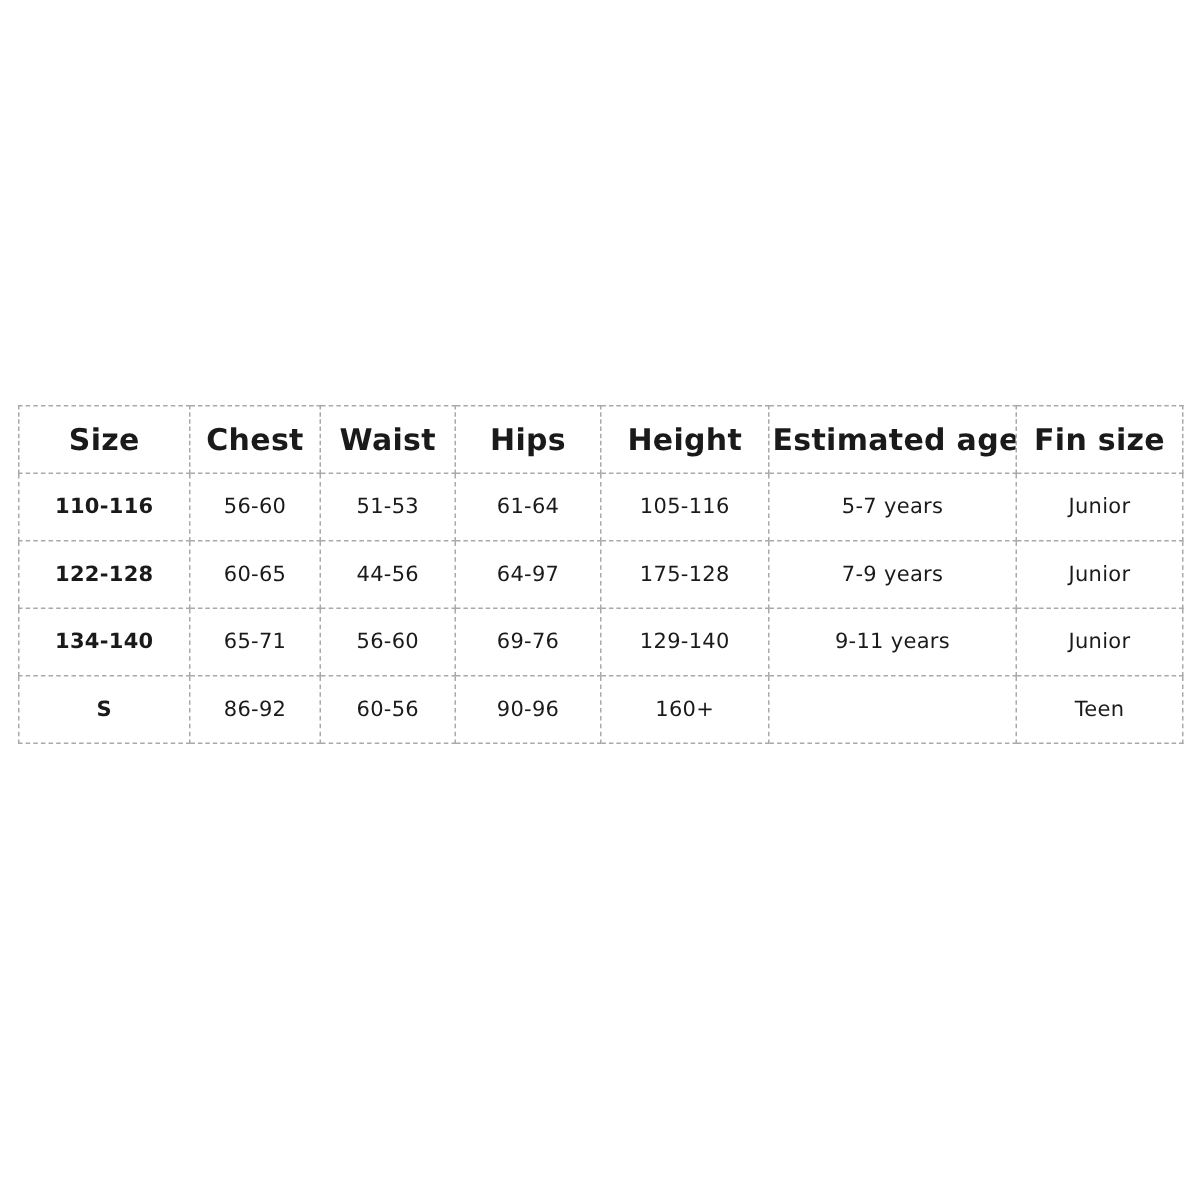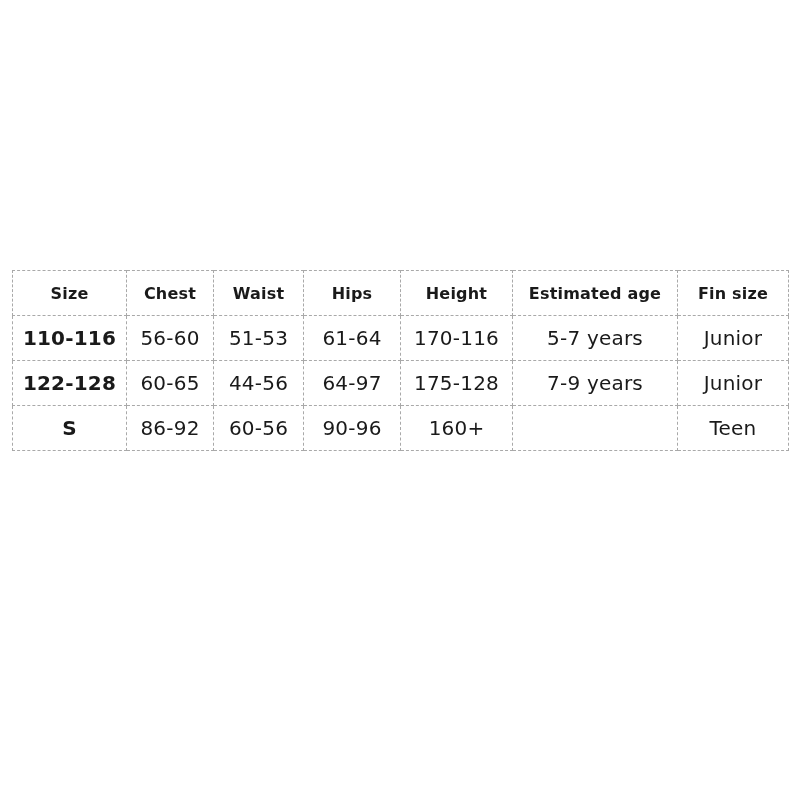--- a/index.html
+++ b/index.html
@@ -27,29 +27,29 @@
     border-collapse:collapse;
     table-layout:fixed;
     width:776px;
   }
   table.size-chart th,
   table.size-chart td{
     border:1px dashed var(--border-color);
     height:45px;
     text-align:center;
     vertical-align:middle;
-    font-size:20px;
+    font-size:14px;
     padding:0 2px;
     letter-spacing:0.2px;
     overflow:hidden;
     white-space:nowrap;
   }
   table.size-chart th{
     font-weight:bold;
-    font-size:16px;
+    font-size:20px;
   }
   table.size-chart td.first-col{
     font-weight:bold;
   }
 </style>
 </head>
 <body>
 
 <div class="table-wrap">
   <table class="size-chart">
@@ -72,31 +72,40 @@
           <th>Estimated age</th>
           <th>Fin size</th>
         </tr>
     </thead>
     <tbody>
         <tr>
           <td class="first-col">110-116</td>
           <td>56-60</td>
           <td>51-53</td>
           <td>61-64</td>
-          <td>170-116</td>
+          <td>105-116</td>
           <td>5-7 years</td>
           <td>Junior</td>
         </tr>
         <tr>
           <td class="first-col">122-128</td>
           <td>60-65</td>
           <td>44-56</td>
           <td>64-97</td>
           <td>175-128</td>
           <td>7-9 years</td>
+          <td>Junior</td>
+        </tr>
+        <tr>
+          <td class="first-col">134-140</td>
+          <td>65-71</td>
+          <td>56-60</td>
+          <td>69-76</td>
+          <td>129-140</td>
+          <td>9-11 years</td>
           <td>Junior</td>
         </tr>
         <tr>
           <td class="first-col">S</td>
           <td>86-92</td>
           <td>60-56</td>
           <td>90-96</td>
           <td>160+</td>
           <td></td>
           <td>Teen</td>

